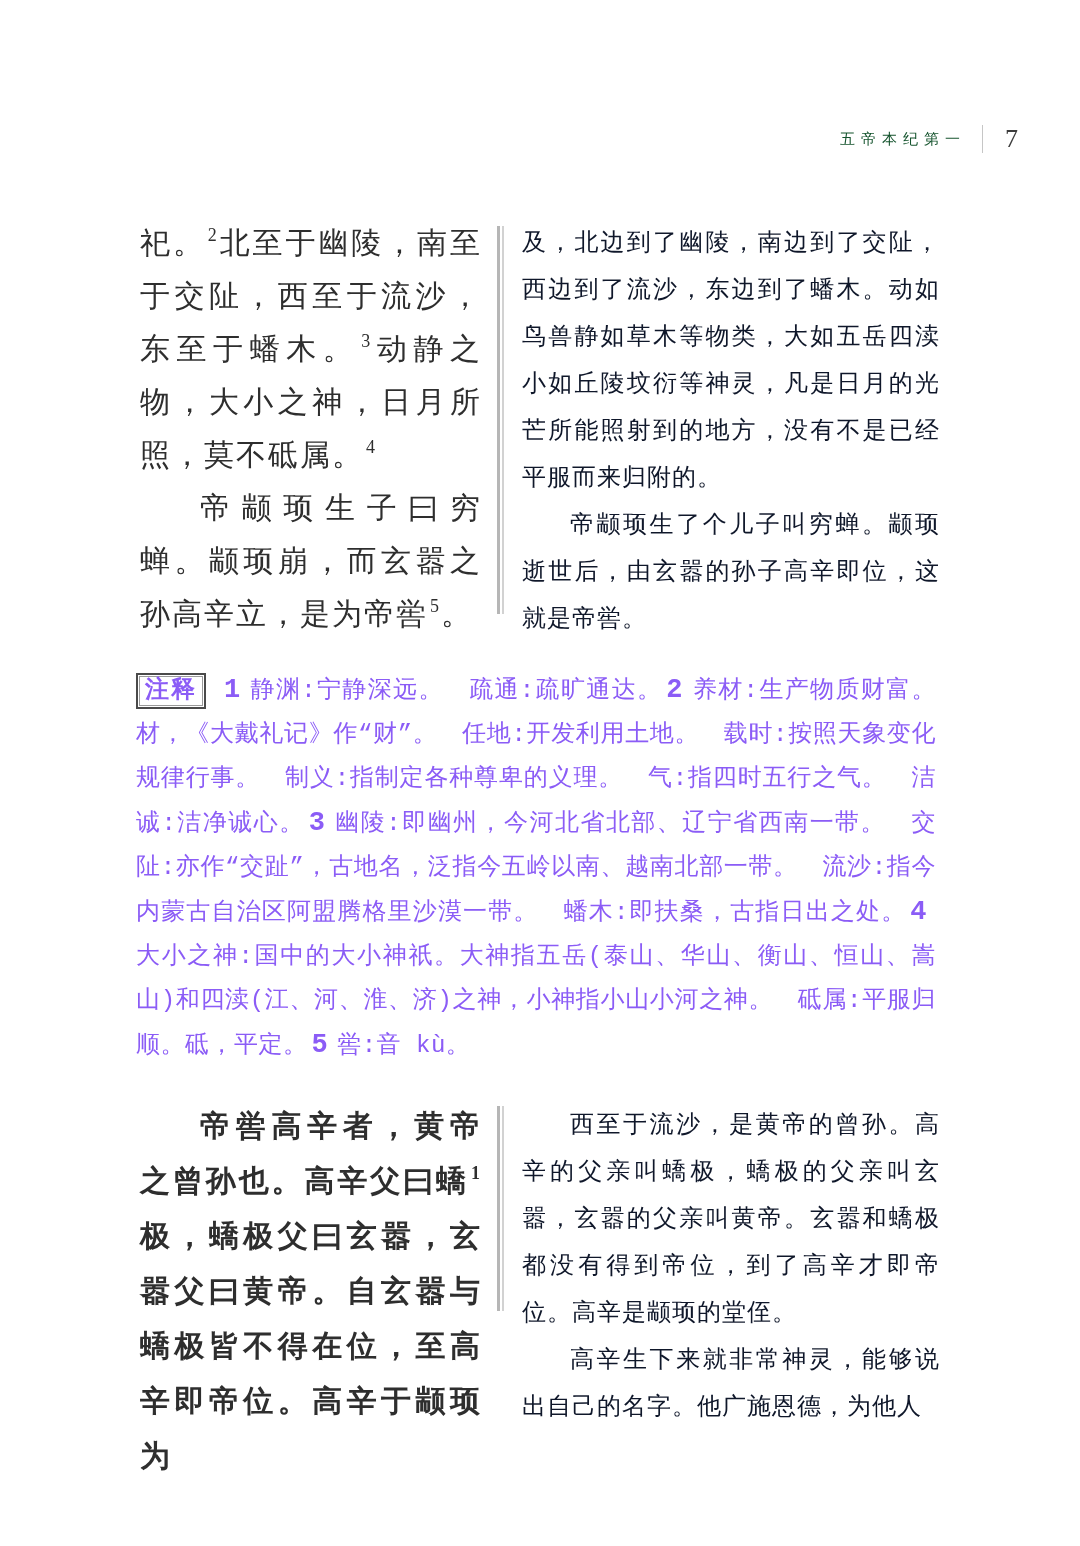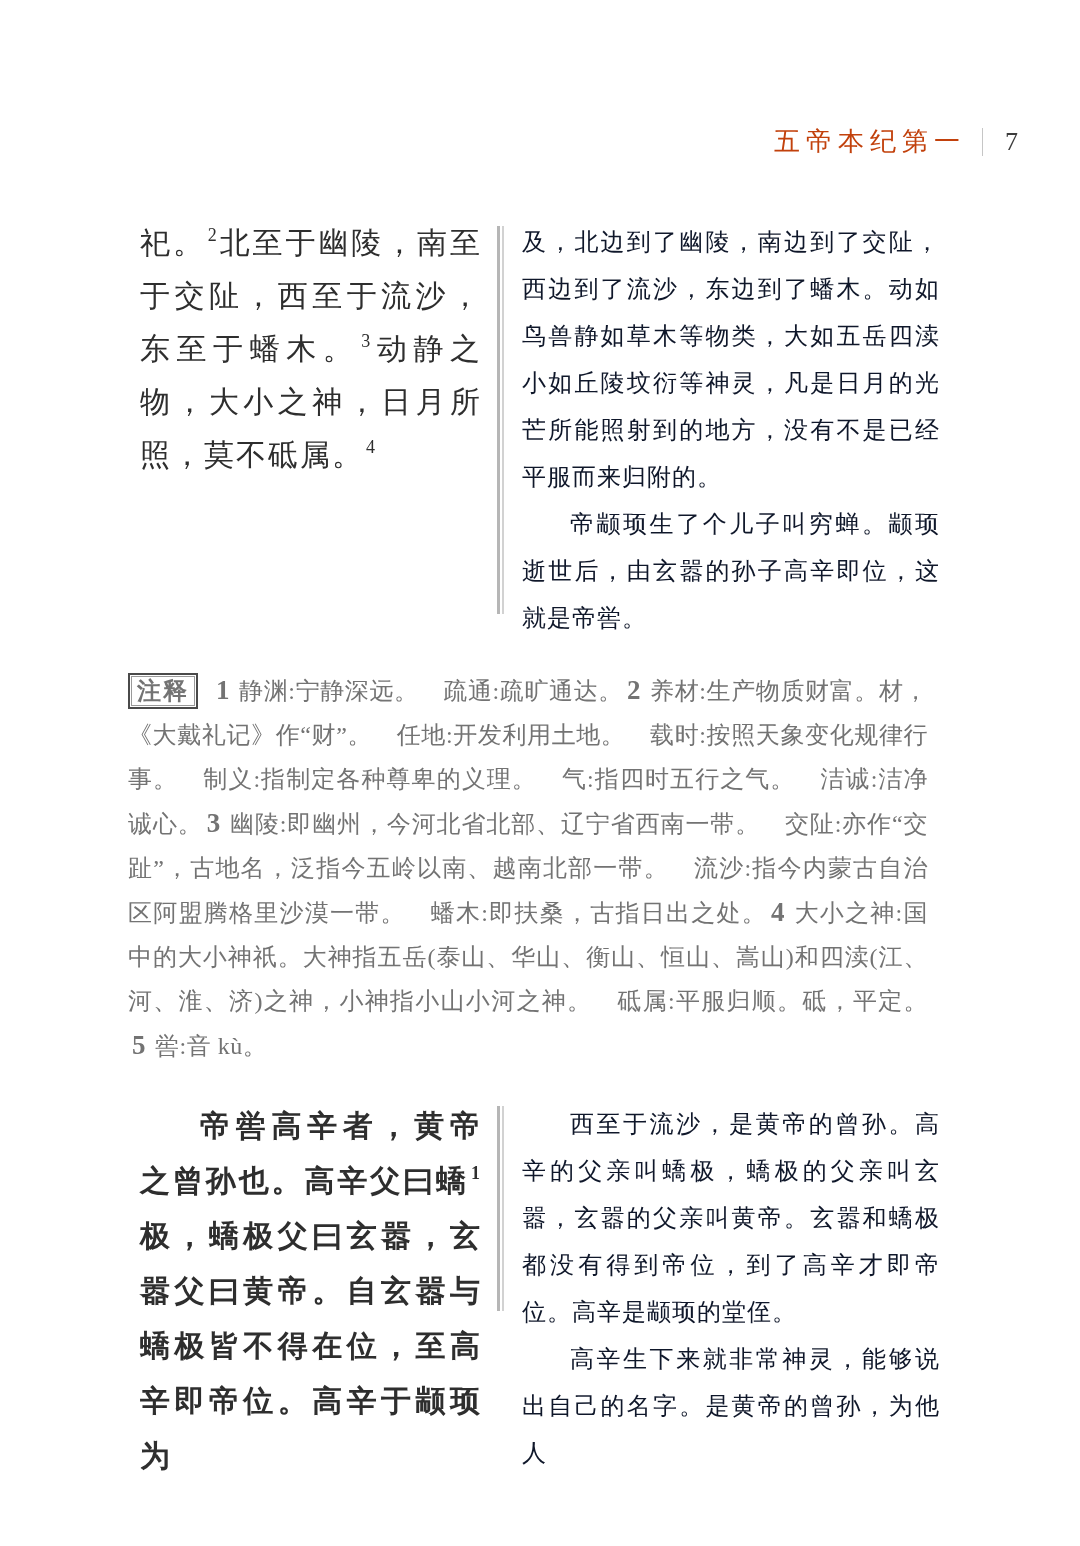--- a/index.html
+++ b/index.html
@@ -15,22 +15,22 @@
 
   
   .header {
     position: absolute;
     top: 124px;
     right: 62px;
     display: flex;
     align-items: center;
   }
   .running-title {
-    color: #c2410c;
-    font-size: 26px;
+    color: #14532d;
+    font-size: 15px;
     letter-spacing: 6px;
     margin-left: 20px;
   }
   .header-rule {
     width: 1px;
     height: 28px;
     background: #c6c6c6;
     margin: 0 22px 0 16px;
   }
   .page-number {
@@ -87,28 +87,29 @@
     line-height: 0;
     vertical-align: 12px;
     letter-spacing: 0;
     padding: 0 2px;
     font-family: "Liberation Serif", "DejaVu Serif", serif;
   }
 
   
   .notes {
     position: absolute;
-    left: 128px;
+    left: 136px;
     top: 668px;
     width: 800px;
     font-size: 24px;
     line-height: 44px;
     letter-spacing: 0.5px;
     text-align: justify;
-    color: #737373;
+    color: #8b5cf6;
+    font-family: Liberation Mono, monospace;
   }
   .notes-label {
     display: inline-block;
     border: 2px solid #4a4a4a;
     padding: 0 7px;
     line-height: 32px;
     margin-right: 18px;
     font-weight: 600;
     letter-spacing: 2px;
     box-shadow: inset 0 0 0 1px #ffffff, inset 0 0 0 2px #9a9a9a;
@@ -127,36 +128,37 @@
 
   <div class="header">
     <span class="running-title">五帝本纪第一</span>
     <span class="header-rule"></span>
     <span class="page-number">7</span>
   </div>
 
   <div class="duo duo-1">
     <div class="col-classical">
       <p><span>祀。</span><sup class="note-ref">2</sup><span>北至于幽陵，南至于交阯，西至于流沙，东至于蟠木。</span><sup class="note-ref">3</sup><span>动静之物，大小之神，日月所照，莫不砥属。</span><sup class="note-ref">4</sup></p>
+      <p class="indent"><span>帝颛顼生子曰穷蝉。颛顼崩，而玄嚣之孙高辛立，是为帝喾</span><sup class="note-ref">5</sup><span>。</span></p>
     </div>
     <div class="col-divider divider-1"></div>
     <div class="col-translation">
       <p class="indent-none">及，北边到了幽陵，南边到了交阯，西边到了流沙，东边到了蟠木。动如鸟兽静如草木等物类，大如五岳四渎小如丘陵坟衍等神灵，凡是日月的光芒所能照射到的地方，没有不是已经平服而来归附的。</p>
       <p class="indent">帝颛顼生了个儿子叫穷蝉。颛顼逝世后，由玄嚣的孙子高辛即位，这就是帝喾。</p>
     </div>
   </div>
 
   <div class="notes">
     <span class="notes-label">注释</span><span class="note-num first">1</span><span>静渊:宁静深远。　疏通:疏旷通达。</span><span class="note-num">2</span><span>养材:生产物质财富。材，《大戴礼记》作“财”。　任地:开发利用土地。　载时:按照天象变化规律行事。　制义:指制定各种尊卑的义理。　气:指四时五行之气。　洁诚:洁净诚心。</span><span class="note-num">3</span><span>幽陵:即幽州，今河北省北部、辽宁省西南一带。　交阯:亦作“交趾”，古地名，泛指今五岭以南、越南北部一带。　流沙:指今内蒙古自治区阿盟腾格里沙漠一带。　蟠木:即扶桑，古指日出之处。</span><span class="note-num">4</span><span>大小之神:国中的大小神祇。大神指五岳(泰山、华山、衡山、恒山、嵩山)和四渎(江、河、淮、济)之神，小神指小山小河之神。　砥属:平服归顺。砥，平定。</span><span class="note-num">5</span><span>喾:音 kù。</span>
   </div>
 
   <div class="duo duo-2">
     <div class="col-classical">
       <p class="indent"><span>帝喾高辛者，黄帝之曾孙也。高辛父曰蟜</span><sup class="note-ref">1</sup><span>极，蟜极父曰玄嚣，玄嚣父曰黄帝。自玄嚣与蟜极皆不得在位，至高辛即帝位。高辛于颛顼为</span></p>
     </div>
     <div class="col-divider divider-2"></div>
     <div class="col-translation">
       <p class="indent">西至于流沙，是黄帝的曾孙。高辛的父亲叫蟜极，蟜极的父亲叫玄嚣，玄嚣的父亲叫黄帝。玄嚣和蟜极都没有得到帝位，到了高辛才即帝位。高辛是颛顼的堂侄。</p>
-      <p class="indent">高辛生下来就非常神灵，能够说出自己的名字。是黄帝的曾孙，为他人</p>
+      <p class="indent">高辛生下来就非常神灵，能够说出自己的名字。他广施恩德，为他人</p>
     </div>
   </div>
 
 </div>
 
 </body></html>

